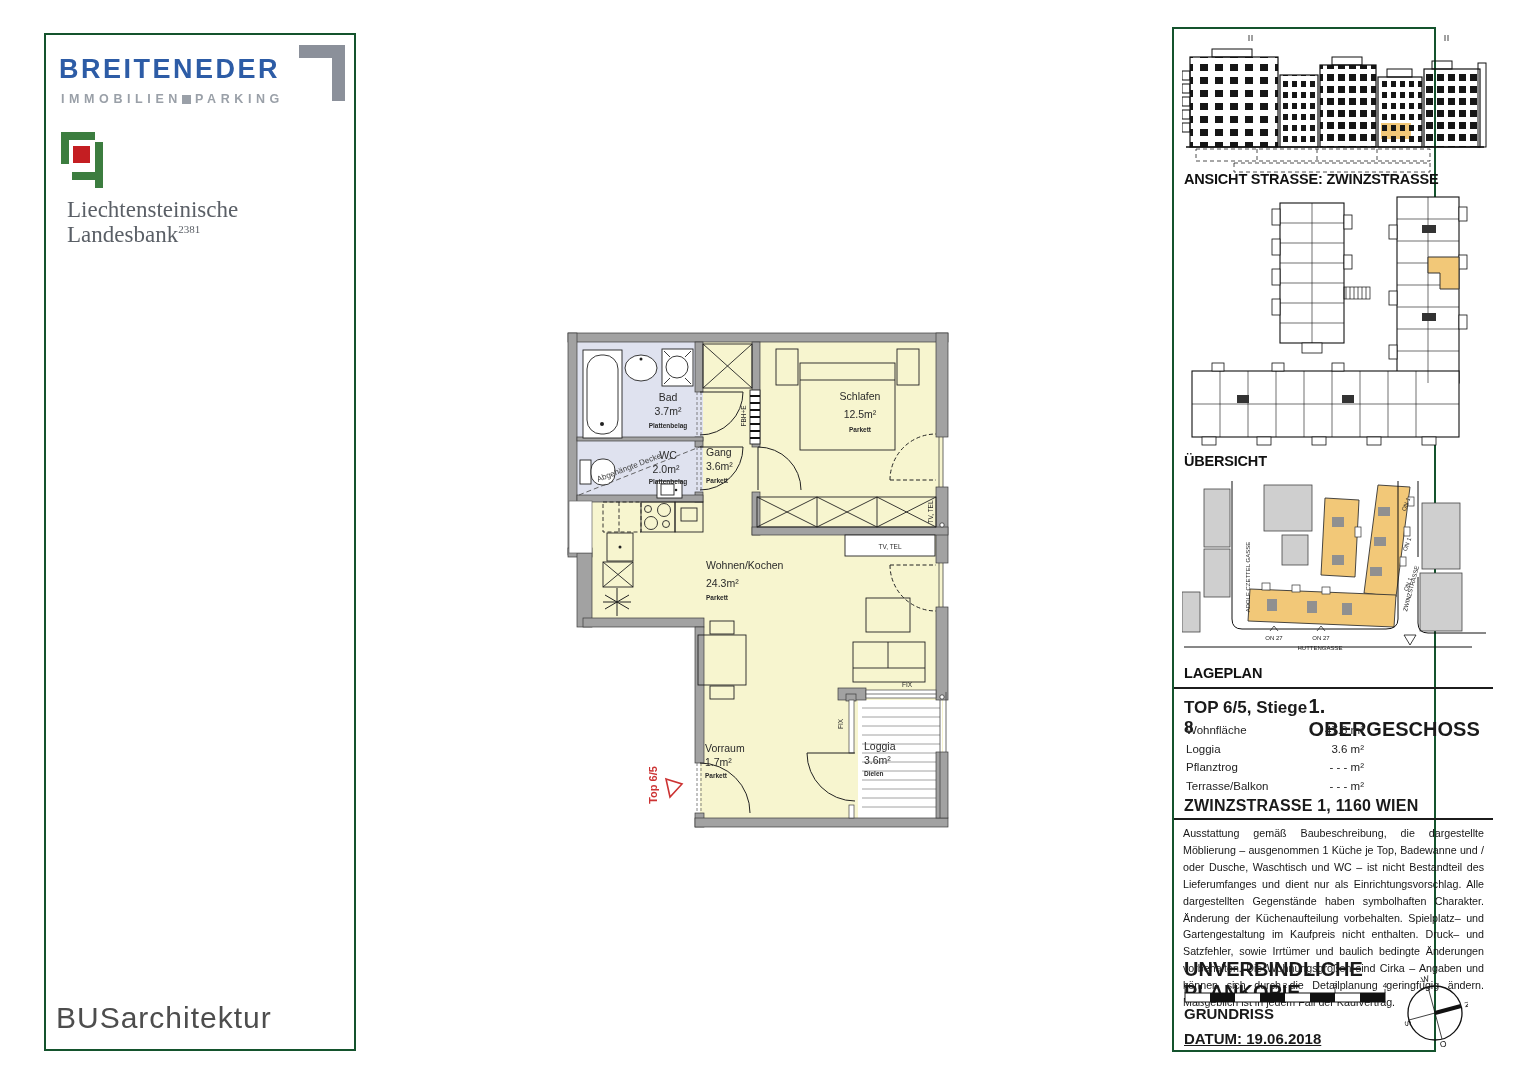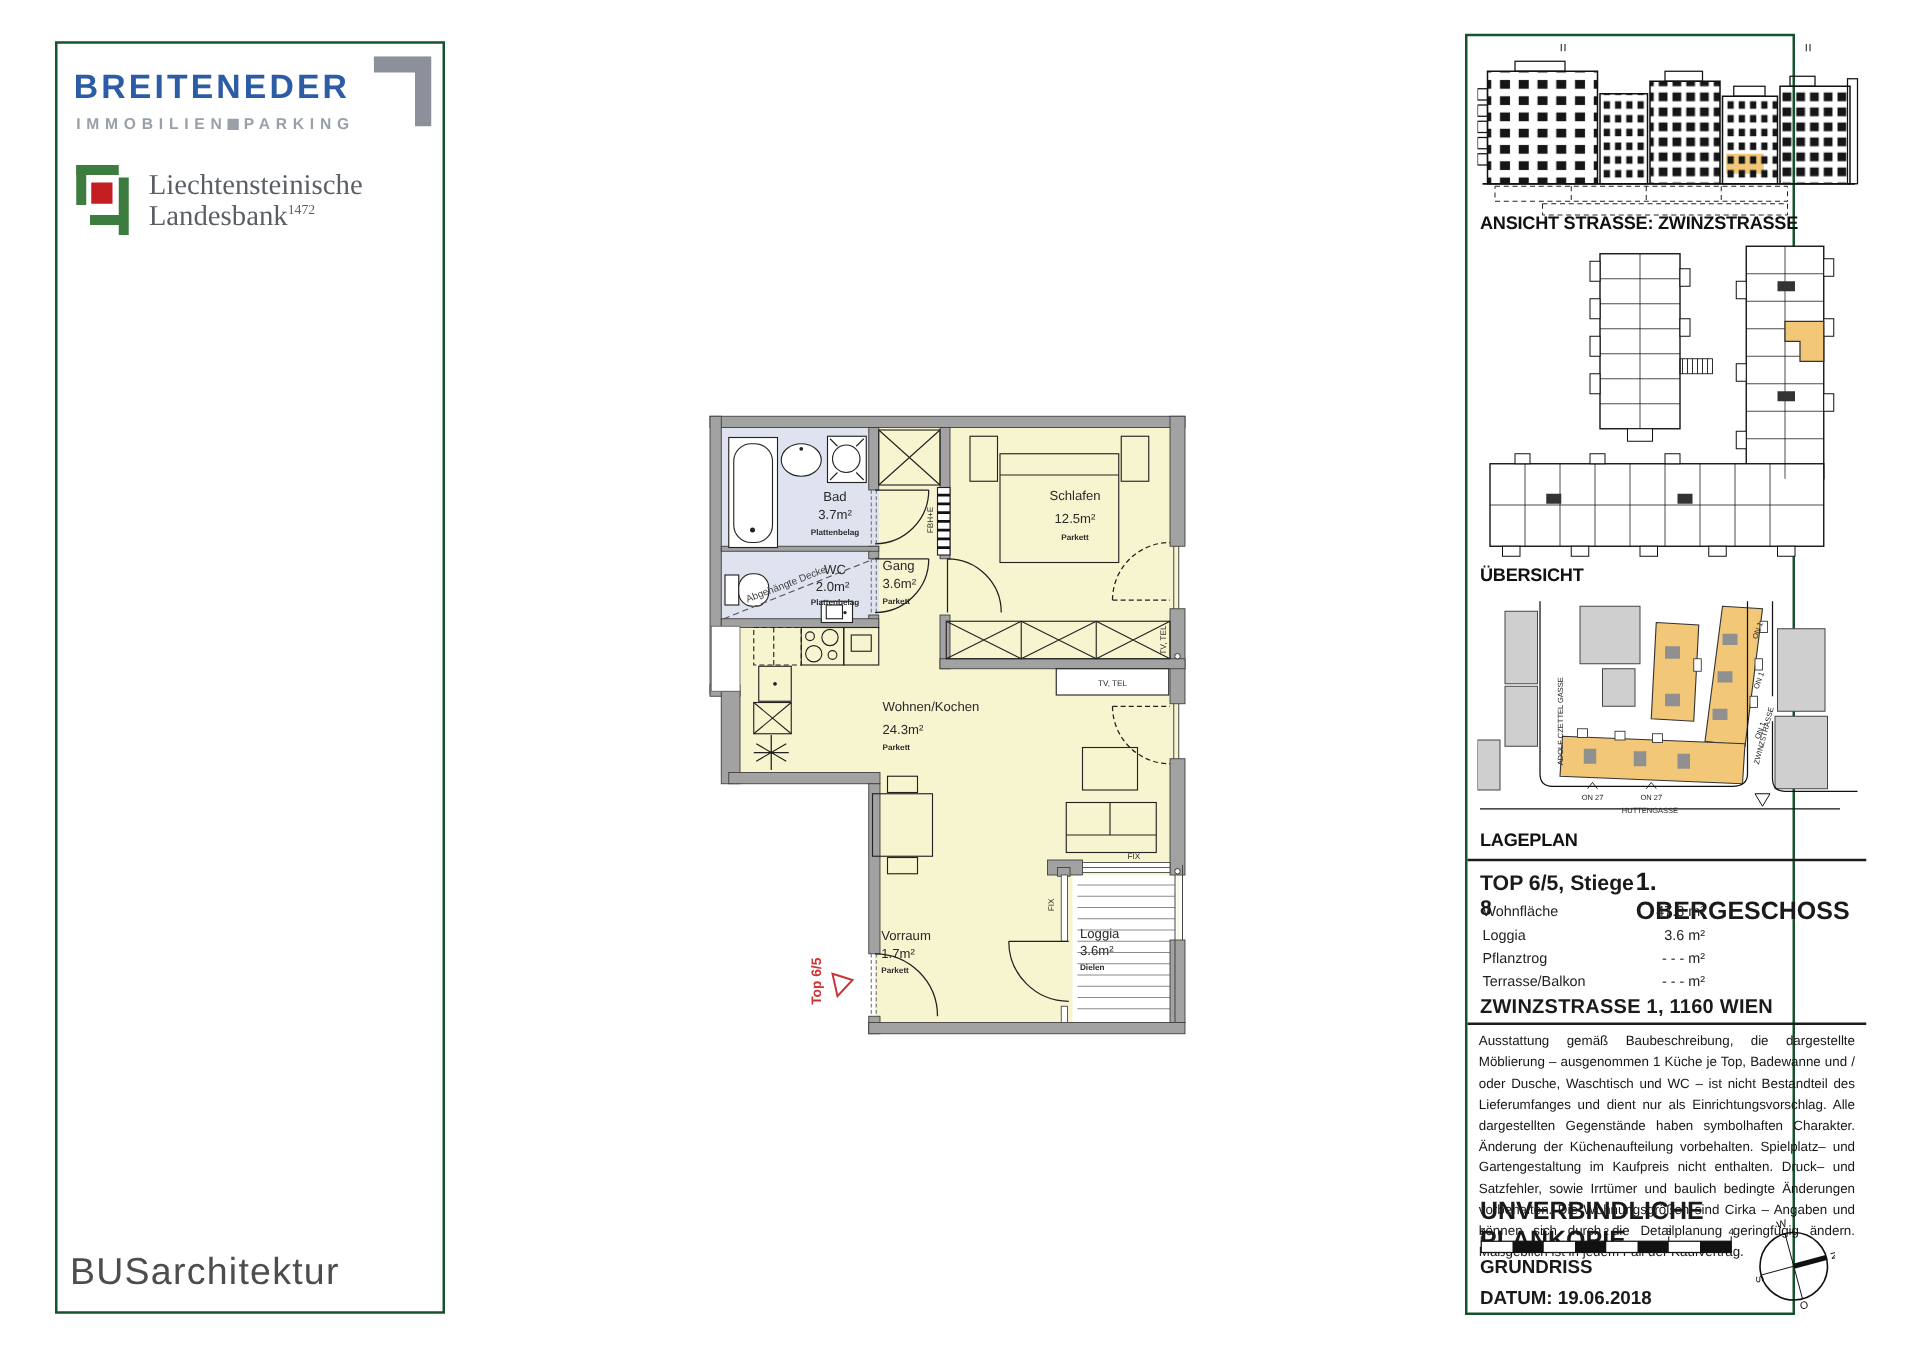--- a/index.html
+++ b/index.html
@@ -11,21 +11,21 @@
   #left-box{left:44px;top:33px;width:312px;height:1018px;}
   #right-box{left:1172px;top:27px;width:264px;height:1025px;}
 
   
   .brand-text{position:absolute;left:13px;top:19px;font-size:27px;font-weight:bold;
     color:#2d5ca6;letter-spacing:2.5px;white-space:nowrap;}
   .brand-bracket{position:absolute;left:253px;top:10px;}
   .brand-sub{position:absolute;left:15px;top:57px;width:284px;display:flex;align-items:center;
     color:#9aa0a8;font-size:12.5px;font-weight:bold;letter-spacing:4.6px;white-space:nowrap;}
   .sep-square{display:inline-block;width:9px;height:9px;background:#9aa0a8;margin:0 4px 0 0;}
-  .llb{position:absolute;left:13px;top:93px;display:flex;align-items:flex-start;}
+  .llb{position:absolute;left:13px;top:93px;display:flex;align-items:flex-start;flex-direction:column;}
   .llb-text{margin-left:8px;font-family:"Liberation Serif",serif;color:#5a5f66;
     font-size:23px;line-height:1.08;margin-top:8px;}
   .llb-year{font-size:11px;vertical-align:super;color:#5a5f66;}
   .bus-logo{position:absolute;left:10px;top:966px;font-size:30px;color:#4d4d4d;
     letter-spacing:1px;font-weight:400;}
 
   
   .rp-svg{position:absolute;left:8px;}
   .sec-label{position:absolute;left:10px;font-size:14.5px;font-weight:bold;color:#111;
     letter-spacing:-0.2px;white-space:nowrap;}
@@ -36,21 +36,21 @@
   .details{position:absolute;left:10px;top:695px;width:300px;font-size:11.5px;color:#222;}
   .drow{position:relative;height:18.5px;}
   .dlabel{position:absolute;left:2px;top:0;}
   .dval{position:absolute;left:88px;width:92px;text-align:right;top:0;}
   .address{position:absolute;left:10px;top:768px;font-size:16px;font-weight:bold;letter-spacing:0.2px;}
   .divider{position:absolute;left:0px;top:789px;width:319px;border-top:2px solid #1c1c1c;}
   .disclaimer{position:absolute;left:9px;top:796px;width:301px;font-size:10.7px;
     line-height:1.58;text-align:justify;color:#161616;}
   .plankopie{position:absolute;left:10px;top:929px;font-size:20px;font-weight:bold;}
   .grundriss{position:absolute;left:10px;top:976px;font-size:15px;font-weight:bold;}
-  .datum{position:absolute;left:10px;top:1001px;font-size:15px;font-weight:bold;}
+  .datum{position:absolute;left:10px;top:1001px;font-size:15px;font-weight:bold;text-decoration:underline;}
 
   
   #plan{position:absolute;left:562px;top:326px;}
   .w{fill:#a2a2a2;stroke:#3c3c3c;stroke-width:0.7;}
   .f{fill:#ffffff;stroke:#222;stroke-width:0.9;}
   .fn{fill:none;stroke:#222;stroke-width:0.9;}
   .arc{fill:none;stroke:#222;stroke-width:1;}
   .dsh{stroke-dasharray:4 2.5;}
   .glz{fill:#fff;stroke:#444;stroke-width:0.7;}
   text{font-family:"Liberation Sans",sans-serif;}
@@ -82,21 +82,21 @@
   <div class="llb">
     <svg width="52" height="62" viewBox="0 0 52 62">
       <rect x="2" y="4" width="34" height="8" fill="#3c7d3f"></rect>
       <rect x="2" y="4" width="8" height="32" fill="#3c7d3f"></rect>
       <rect x="13" y="44" width="29" height="8" fill="#3c7d3f"></rect>
       <rect x="36" y="14" width="8" height="46" fill="#3c7d3f"></rect>
       <rect x="14" y="18" width="17" height="17" fill="#c41e22"></rect>
     </svg>
     <div class="llb-text">
       <span>Liechtensteinische</span><br>
-      <span>Landesbank</span><sup class="llb-year">1472</sup>
+      <span>Landesbank</span><sup class="llb-year">2381</sup>
     </div>
   </div>
 
   <div class="bus-logo">BUSarchitektur</div>
 </div>
 
 <svg id="plan" width="402" height="508" viewBox="562 326 402 508">
 
   <path d="M577,342 L943,342 L943,818 L700,818 L700,622 L577,622 Z" fill="#f7f5cf"></path>
   <rect x="577" y="342" width="126" height="160" fill="#dfe2ef"></rect>

